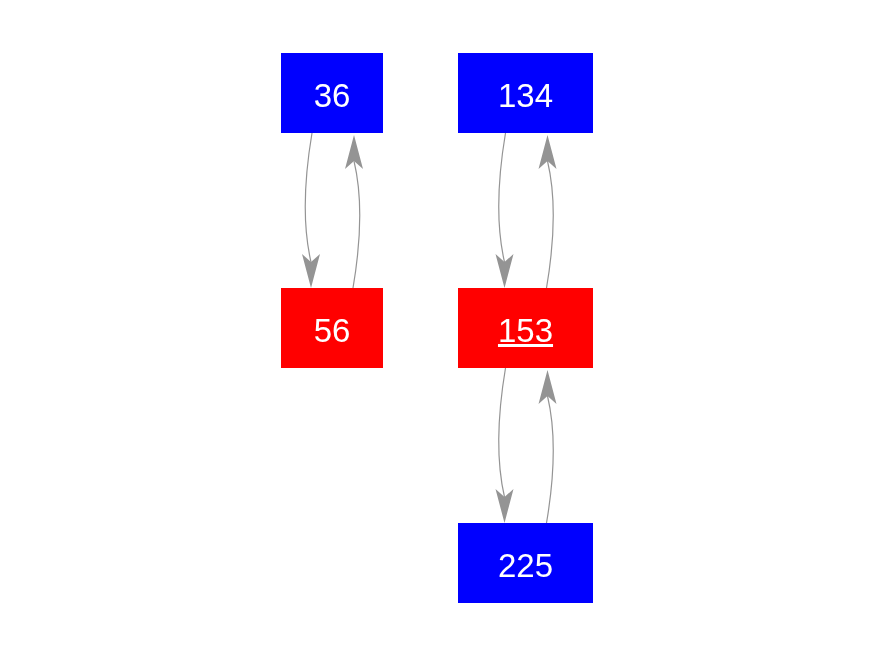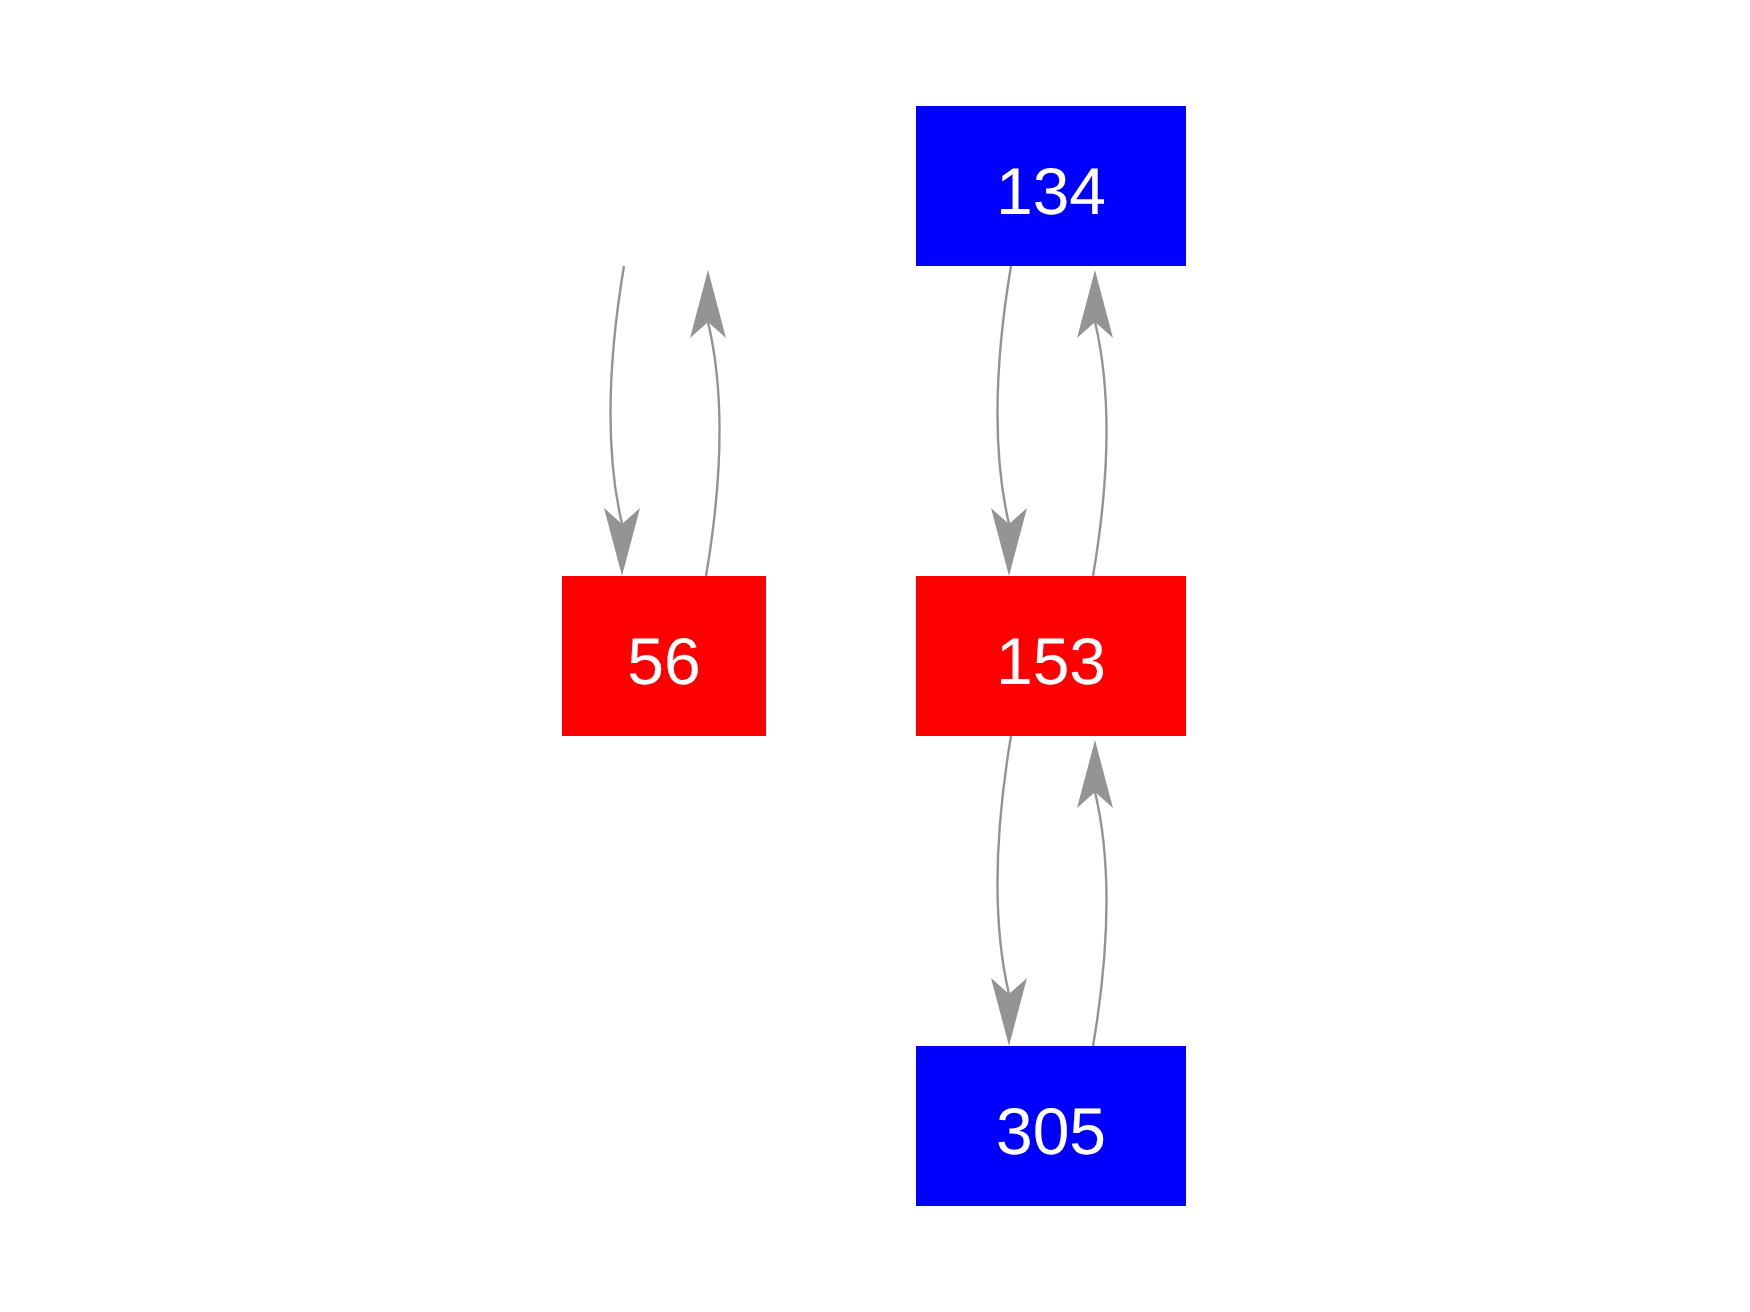--- a/index.html
+++ b/index.html
@@ -76,26 +76,29 @@
                 L 495.5 489
                 L 504.5 497
                 L 513.5 489 Z" fill="#949494"></path>
       <path d="M 546.5 523 Q 559.5 446.5 547.5 396" class="edge-shaft" stroke="#949494"></path>
       <path d="M 547.5 370
                 L 538.5 404
                 L 547.5 396
                 L 556.5 404 Z" fill="#949494"></path>
     </svg>
   <div class="node-layer" id="node-layer">
+      <div class="graph-node" style="left: 281px; top: 53px; width: 102px; height: 80px; background: rgb(0, 0, 255); color: rgb(255, 255, 255);">
+        <span>36</span>
+      </div>
       <div class="graph-node" style="left: 458px; top: 53px; width: 135px; height: 80px; background: rgb(0, 0, 255); color: rgb(255, 255, 255); text-align: center;">
         <span>134</span>
       </div>
       <div class="graph-node" style="left: 281px; top: 288px; width: 102px; height: 80px; background: rgb(255, 0, 0); color: rgb(255, 255, 255);">
         <span>56</span>
       </div>
-      <div class="graph-node" style="left: 458px; top: 288px; width: 135px; height: 80px; background: rgb(255, 0, 0); color: rgb(255, 255, 255);">
+      <div class="graph-node" style="left: 458px; top: 288px; width: 135px; height: 80px; background: rgb(255, 0, 0); color: rgb(255, 255, 255); text-decoration: underline;">
         <span>153</span>
       </div>
       <div class="graph-node" style="left: 458px; top: 523px; width: 135px; height: 80px; background: rgb(0, 0, 255); color: rgb(255, 255, 255);">
-        <span>305</span>
+        <span>225</span>
       </div>
     </div>
 </div>
 
 </body></html>

